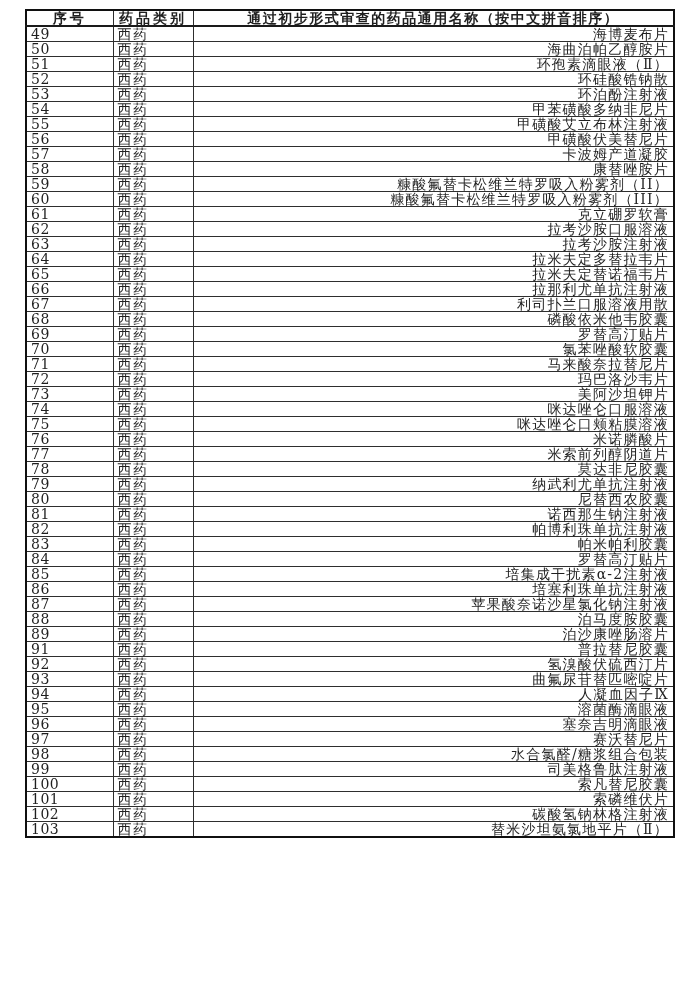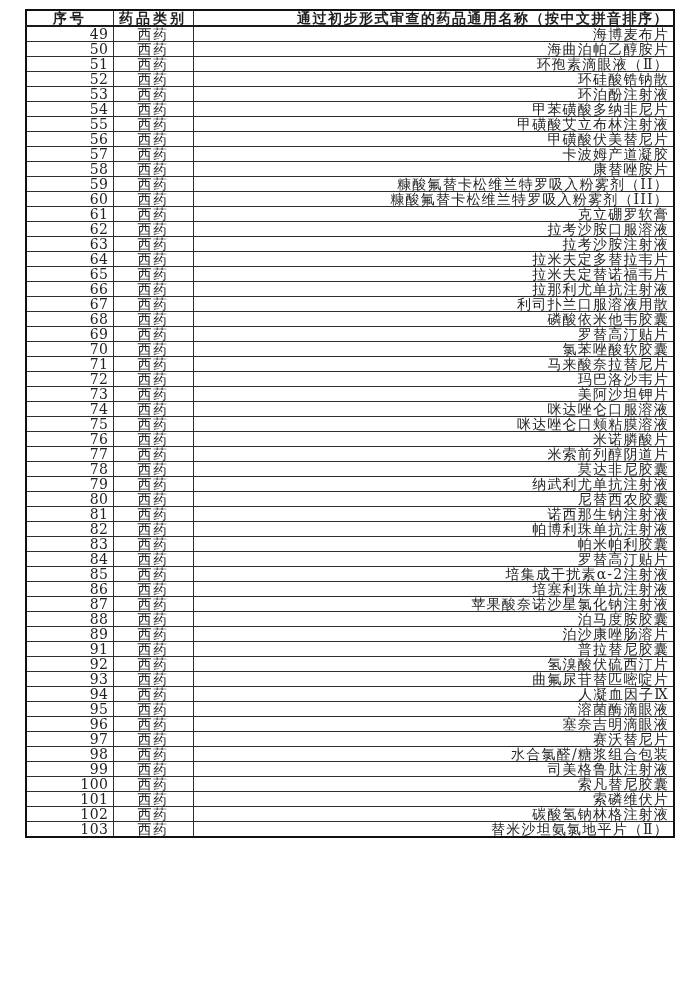--- a/index.html
+++ b/index.html
@@ -41,31 +41,31 @@
   col.c3 { width: 481px; }
   th {
     font-weight: bold;
     border-bottom: 2px solid #1a1a1a !important;
   }
   th.c1h, th.c2h {
     text-align: center;
     letter-spacing: 3px;
   }
   th.c3h {
-    text-align: right;
+    text-align: center;
     letter-spacing: 1.5px;
     padding-left: 5px;
   }
   td.num {
-    text-align: right;
+    text-align: left;
     letter-spacing: 0.5px;
     font-size: 13.5px;
   }
   td.cat {
-    text-align: center;
+    text-align: left;
     padding-left: 7px;
     letter-spacing: 1.5px;
     margin-top: 14px;
   }
   td.name {
     text-align: right;
     padding-left: 5px;
     letter-spacing: 1.2px;
   }
 </style>

